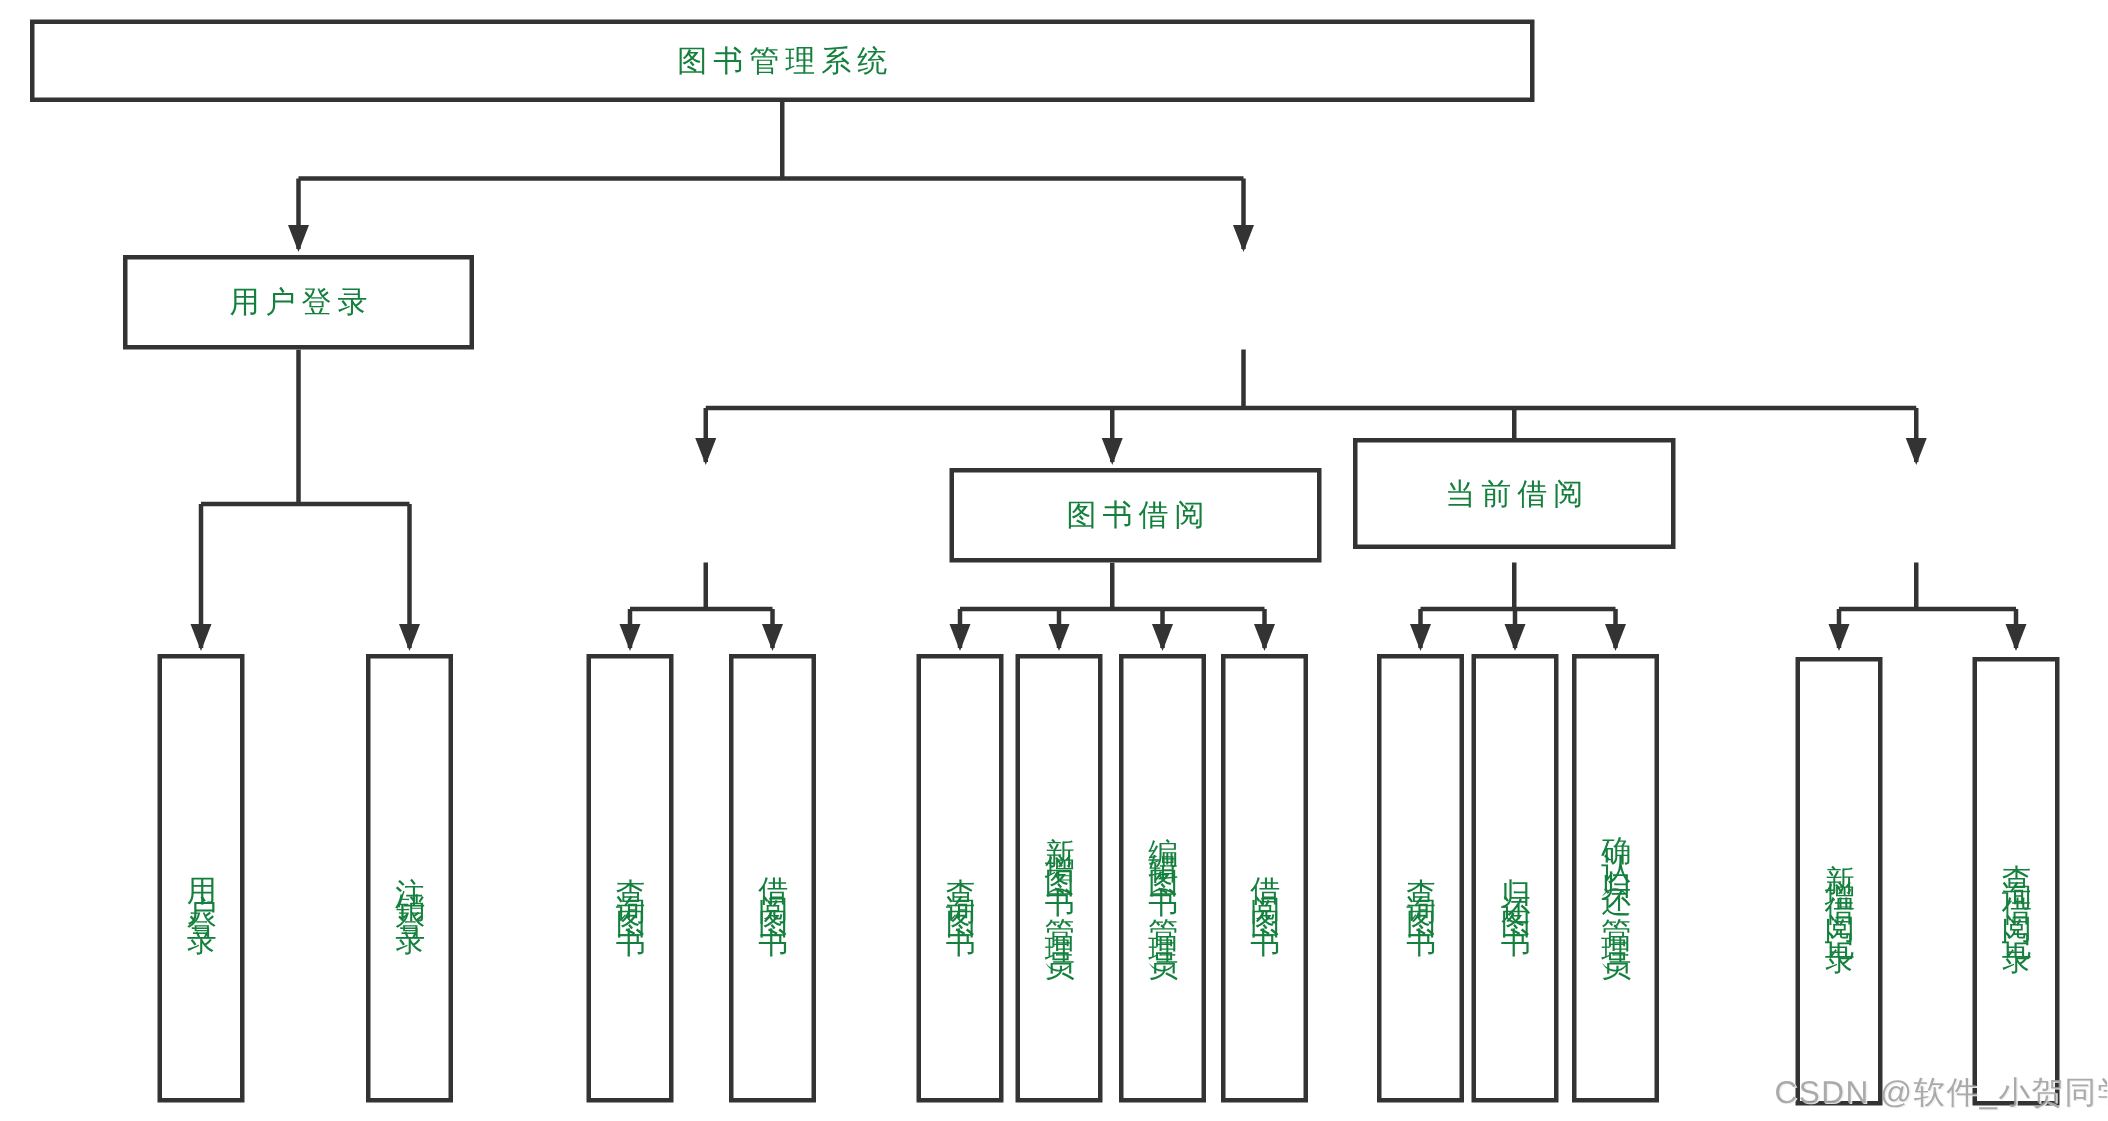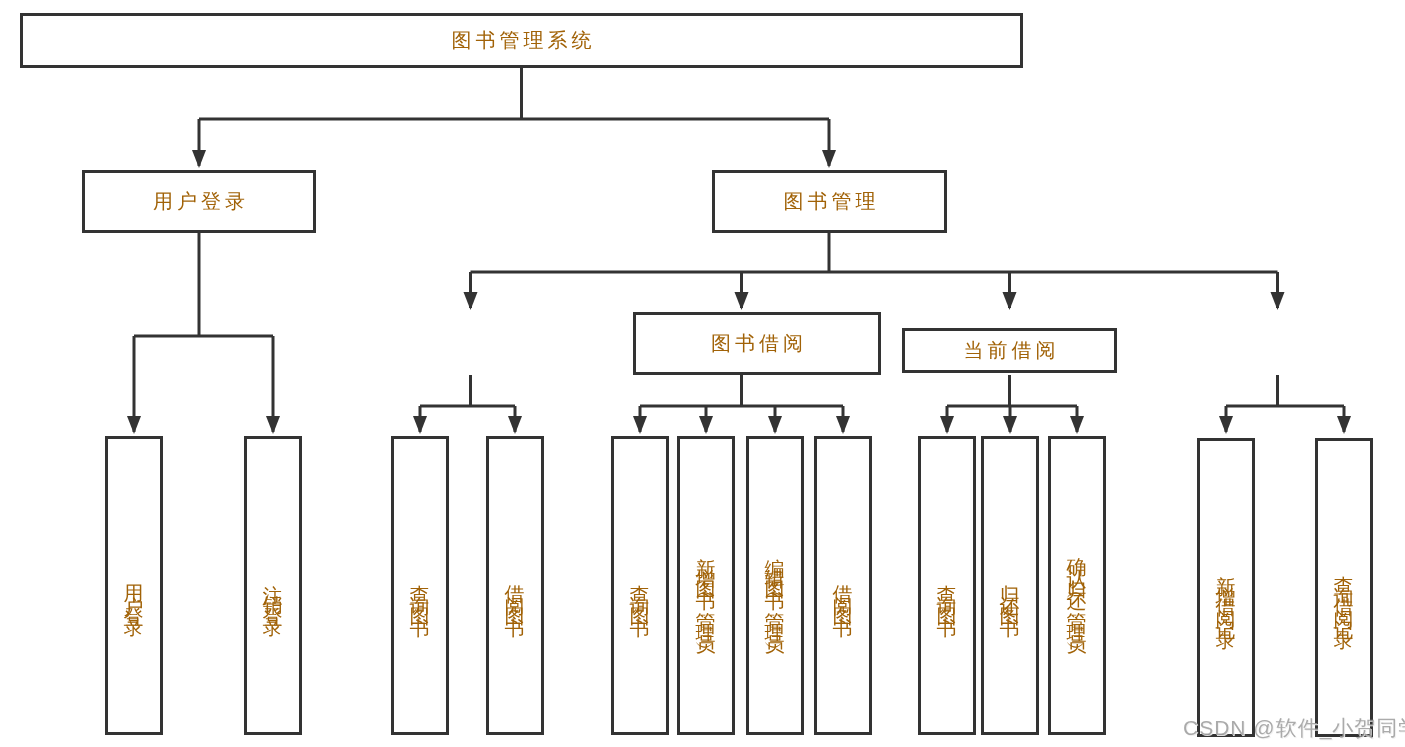--- a/index.html
+++ b/index.html
@@ -21,21 +21,21 @@
     top: 0;
     width: 1405px;
     height: 747px;
     pointer-events: none;
   }
   .node {
     position: absolute;
     box-sizing: border-box;
     border: 3px solid #333333;
     background: #ffffff;
-    color: #a16207;
+    color: #15803d;
     display: flex;
     align-items: center;
     justify-content: center;
     text-align: center;
   }
   .node.h {
     font-size: 20px;
     letter-spacing: 4px;
     padding-left: 4px; 
     white-space: nowrap;
@@ -112,24 +112,23 @@
       <path d="M1277.5,375 V406"></path>
       <path d="M1226,406 H1344"></path>
       <path d="M1226,406 V432" marker-end="url(#arrow)"></path>
       <path d="M1344,406 V432" marker-end="url(#arrow)"></path>
     </g>
   </svg>
 
   <div class="node h" style="left:20px; top:13px; width:1003px; height:55px;">图书管理系统</div>
 
   <div class="node h" style="left:82px; top:170px; width:234px; height:63px;">用户登录</div>
-  <div class="node h" style="left:712px; top:170px; width:235px; height:63px;">图书管理</div>
 
   <div class="node h" style="left:633px; top:312px; width:248px; height:63px;">图书借阅</div>
-  <div class="node h" style="left:902px; top:328px; width:215px; height:45px;text-align:center;">当前借阅</div>
+  <div class="node h" style="left:902px; top:292px; width:215px; height:74px;text-align:center;">当前借阅</div>
 
   <div class="node leaf" style="left:105px; top:436px; width:58px; height:299px;">用户登录</div>
   <div class="node leaf" style="left:244px; top:436px; width:58px; height:299px;">注销登录</div>
 
   <div class="node leaf" style="left:391px; top:436px; width:58px; height:299px;">查询图书</div>
   <div class="node leaf" style="left:486px; top:436px; width:58px; height:299px;">借阅图书</div>
 
   <div class="node leaf" style="left:611px; top:436px; width:58px; height:299px;">查询图书</div>
   <div class="node leaf" style="left:677px; top:436px; width:58px; height:299px;">新增图书（管理员）</div>
   <div class="node leaf" style="left:746px; top:436px; width:58px; height:299px;">编辑图书（管理员）</div>

